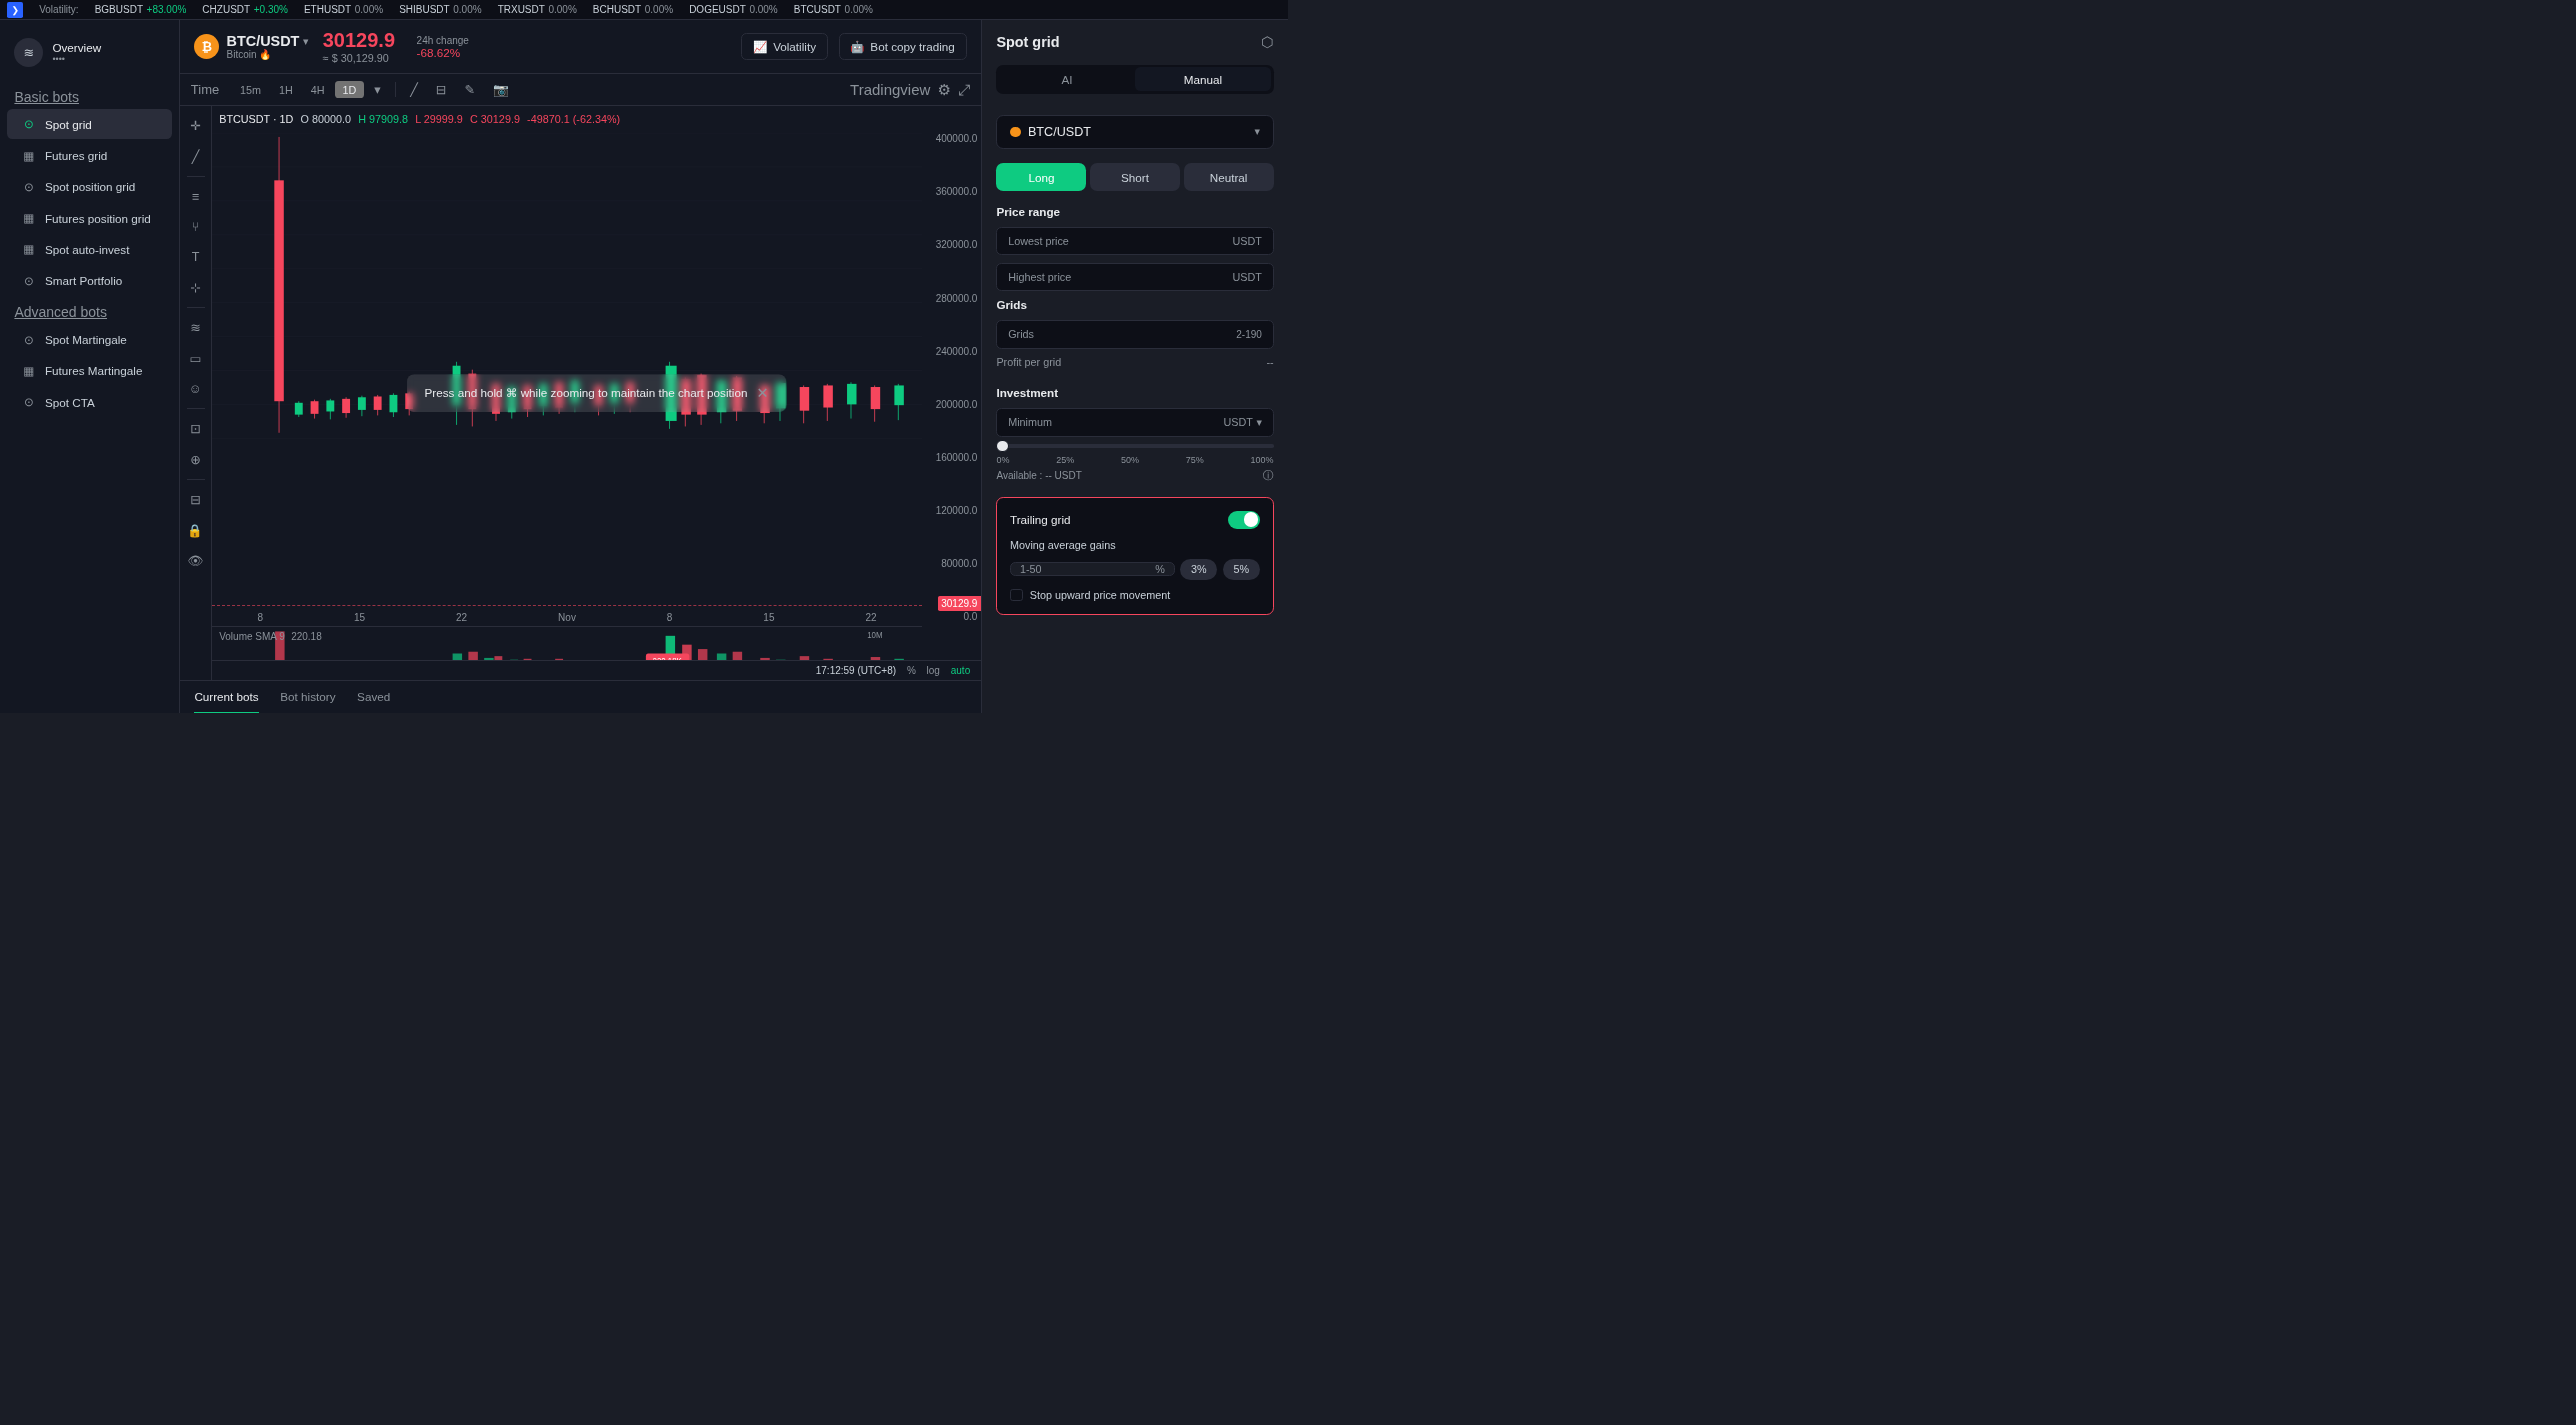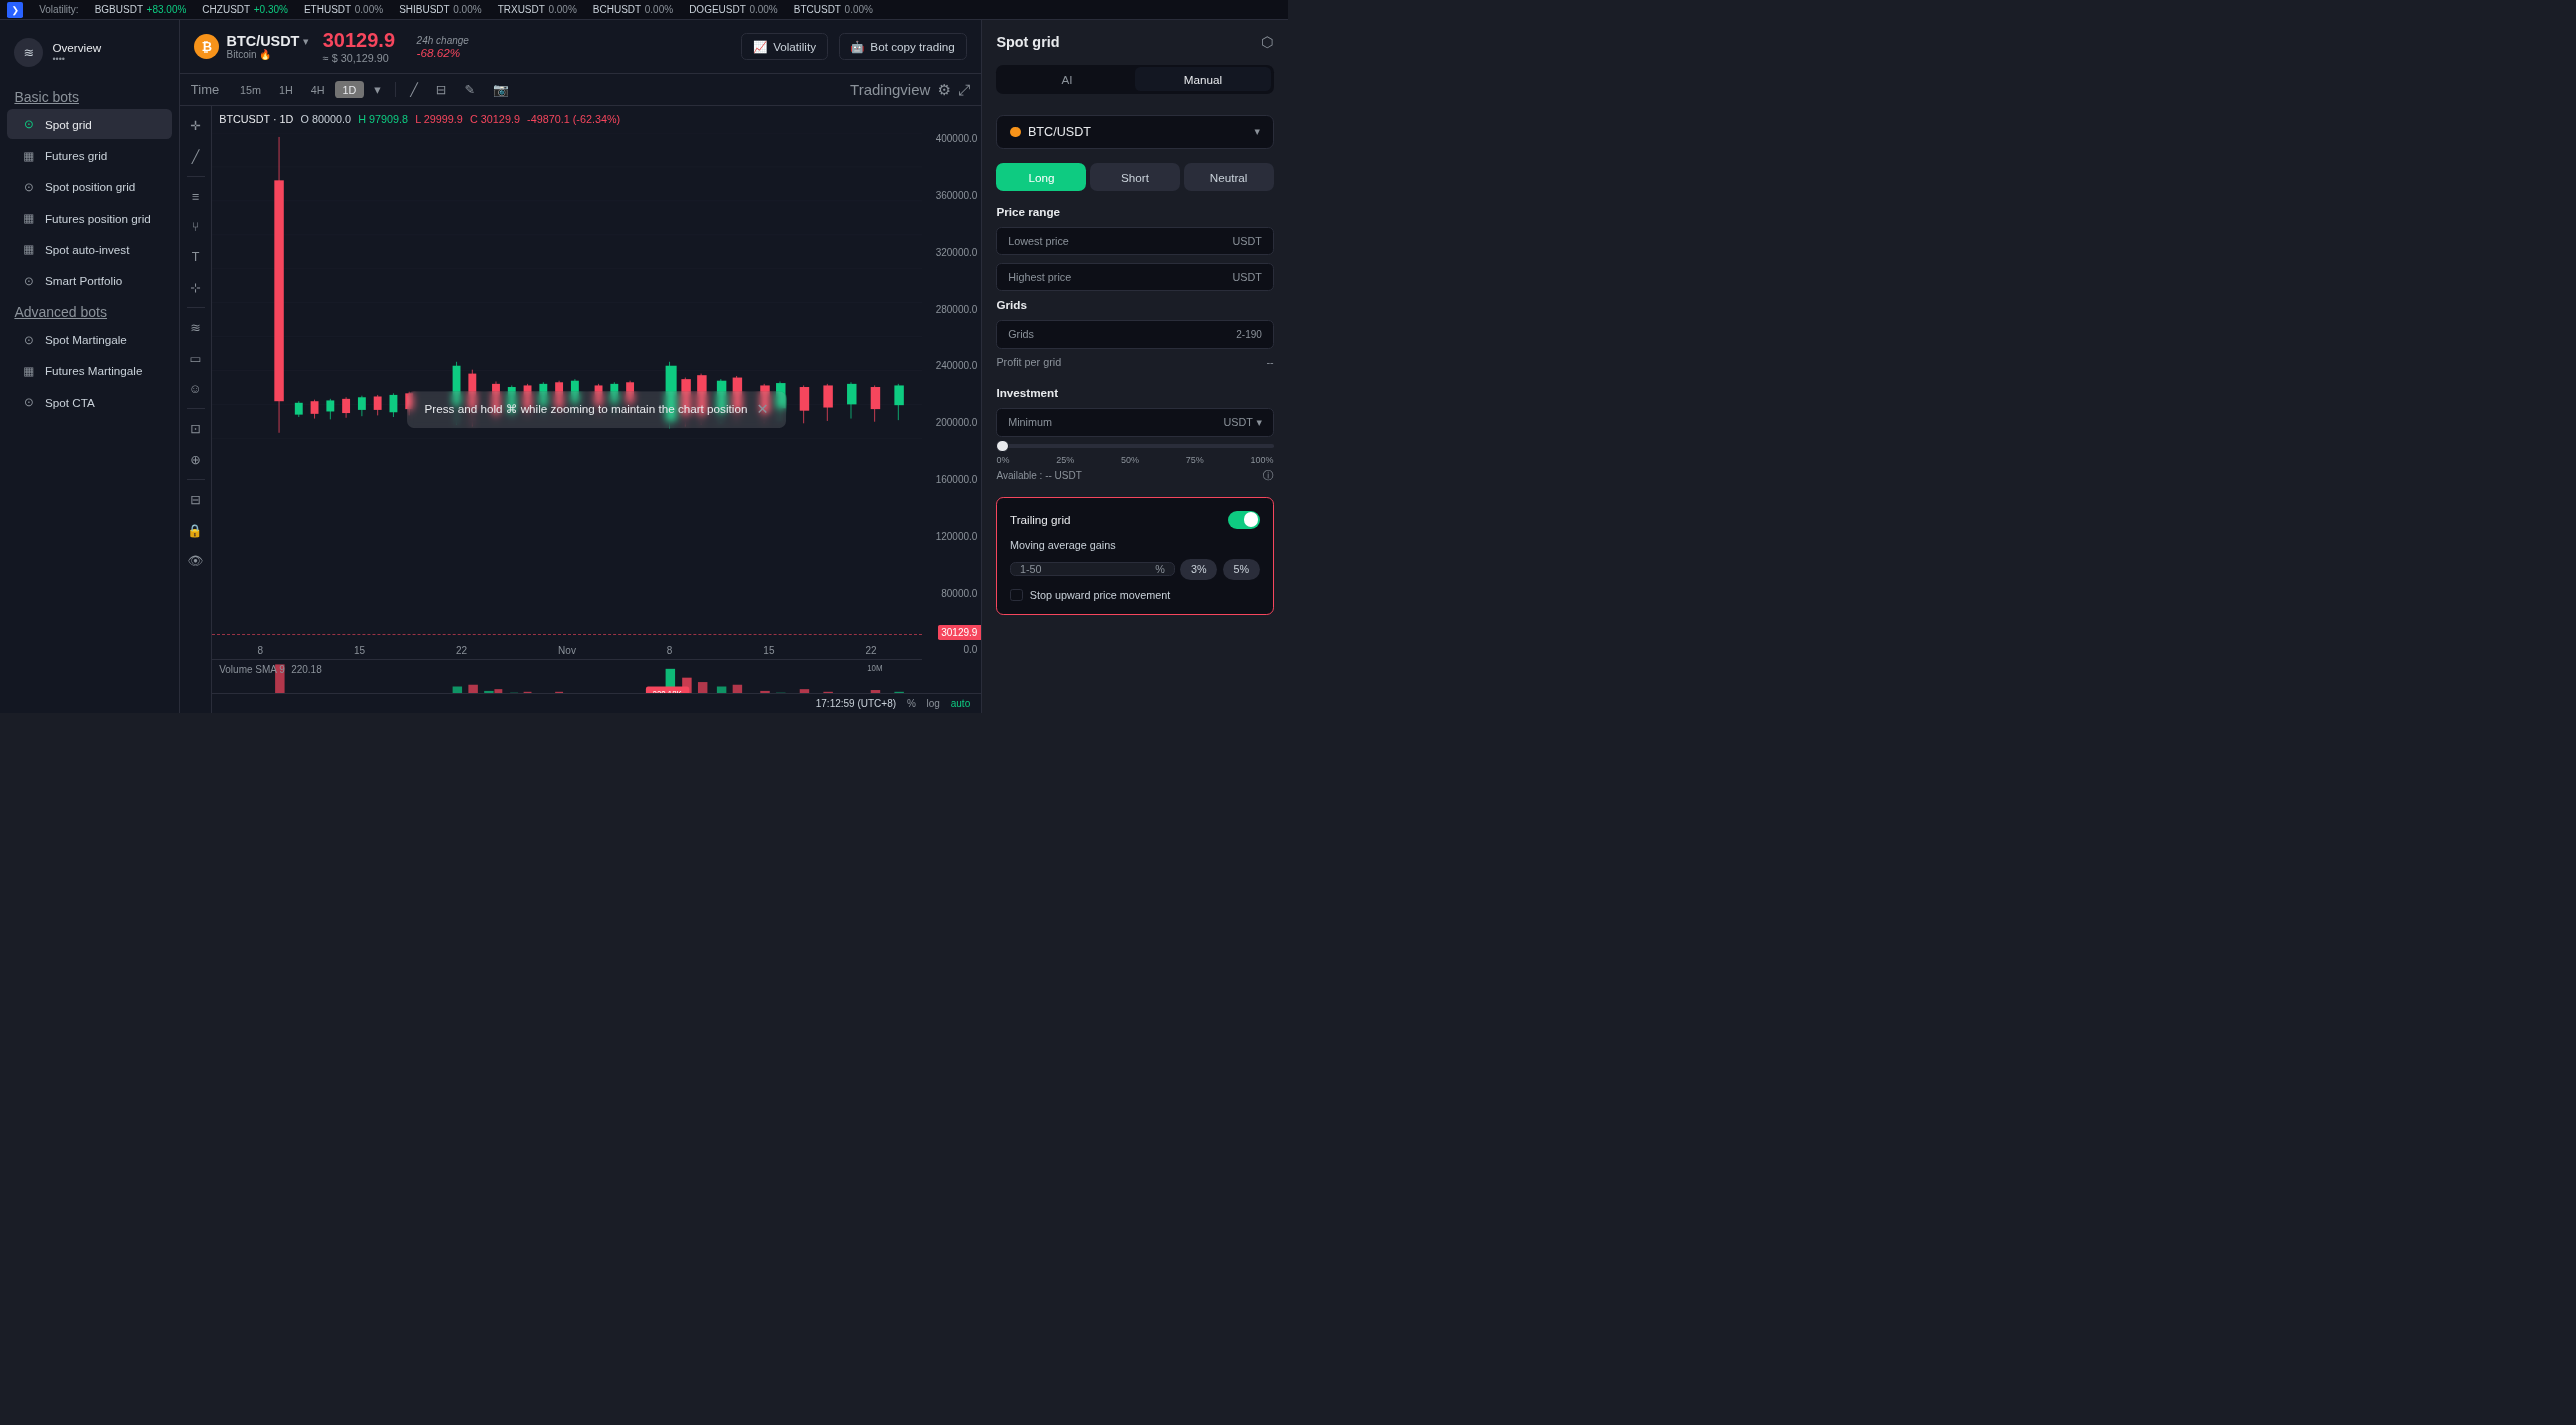--- a/index.html
+++ b/index.html
@@ -138,21 +138,21 @@
       justify-content: center;
       color: #fff;
       font-size: 12.6px;
       font-weight: bold;
     }
     .pair-name { font-size: 14.4px; font-weight: 600; color: #e8eaed; }
     .pair-sub { font-size: 10px; color: #8b929a; display: flex; align-items: center; gap: 1.8px; }
     .dropdown-arrow { color: #8b929a; font-size: 10.8px; }
     .price-main { font-size: 20px; font-weight: 600; color: #f6465d; }
     .price-usd { font-size: 10.8px; color: #8b929a; }
-    .price-change-section { margin-left: 7.2px; font-style: italic; }
+    .price-change-section { margin-left: 7.2px; }
     .price-change-label { font-size: 10px; color: #8b929a; }
     .price-change-val { font-size: 11.7px; color: #f6465d; font-weight: 500; }
 
     .header-actions {
       margin-left: auto;
       display: flex;
       align-items: center;
       gap: 10.8px;
     }
     .action-btn {
@@ -1032,20 +1032,27 @@
 
         <div class="chart-bottom-bar" style="position:absolute;bottom:0;left:0;right:0;background:#131722;border-top:0.9px solid #2a2d3a;z-index:5;height:20px;">
           <span class="timestamp">17:12:59 (UTC+8)</span>
           <span>%</span>
           <span class="log-btn">log</span>
           <span class="auto-btn">auto</span>
         </div>
       </div>
     </div>
 
+    <div class="tabs-area">
+      <div class="tabs-bar">
+        <div class="tab-item active">Current bots</div>
+        <div class="tab-item">Bot history</div>
+        <div class="tab-item">Saved</div>
+      </div>
+    </div>
 
   </div>
 
   <div class="right-panel">
     <div class="panel-header">
       <span class="panel-title">Spot grid</span>
       <span class="panel-icon-btn">⬡</span>
     </div>
 
     <div class="mode-toggle">

